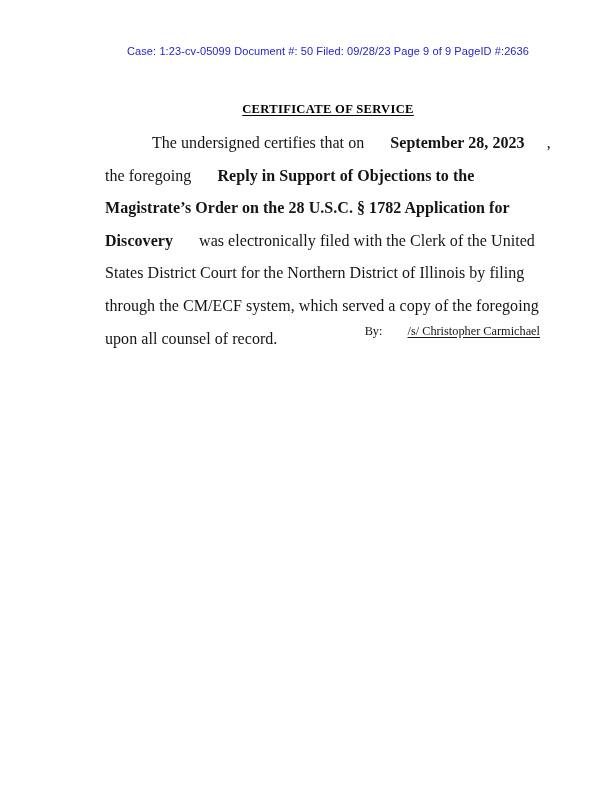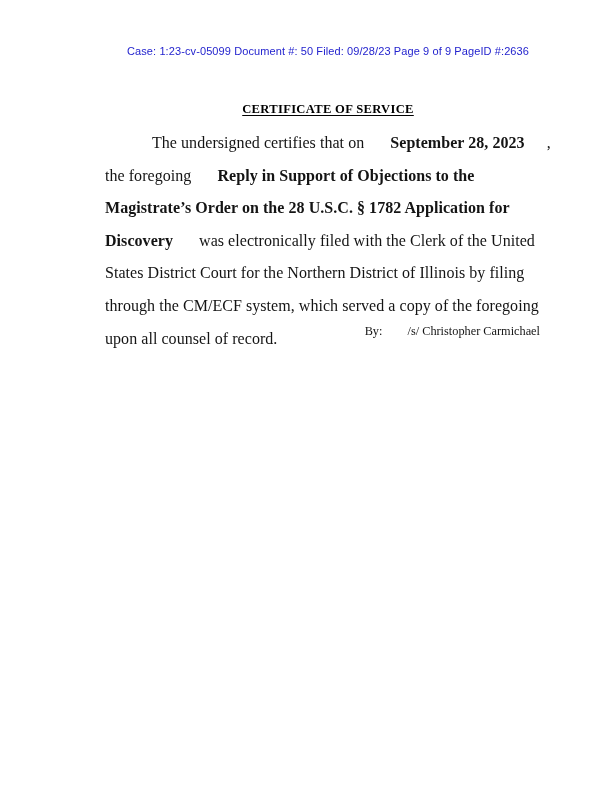--- a/index.html
+++ b/index.html
@@ -56,20 +56,21 @@
     position: absolute;
     top: 291px;
     left: 72px;
     right: 72px;
     text-align: right;
     font-family: "Liberation Serif", serif;
     font-size: 12.3px;
     color: #141414;
   }
   .signature .sig-name {
+    text-decoration: underline;
     text-underline-offset: 2px;
   }
 </style>
 </head>
 <body>
 
 <div class="page">
 
   <div class="stamp">Case: 1:23-cv-05099 Document #: 50 Filed: 09/28/23 Page 9 of 9 PageID #:2636</div>
 

